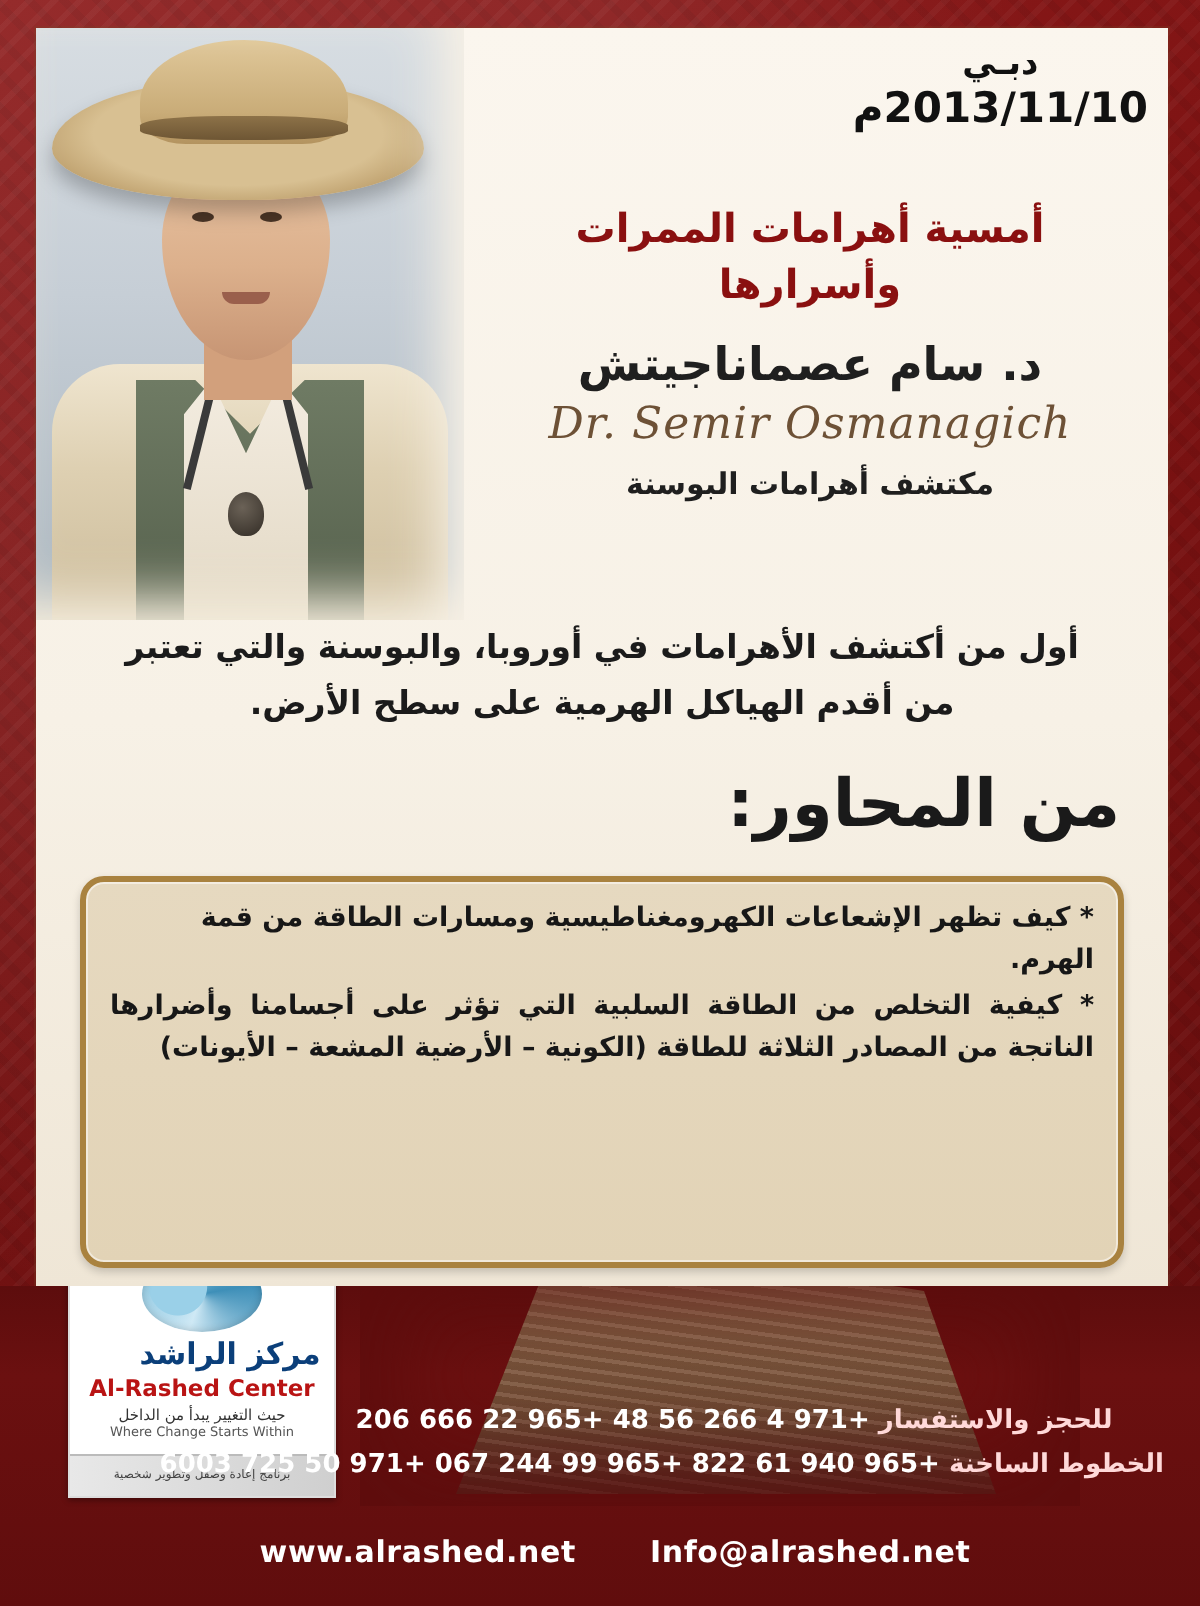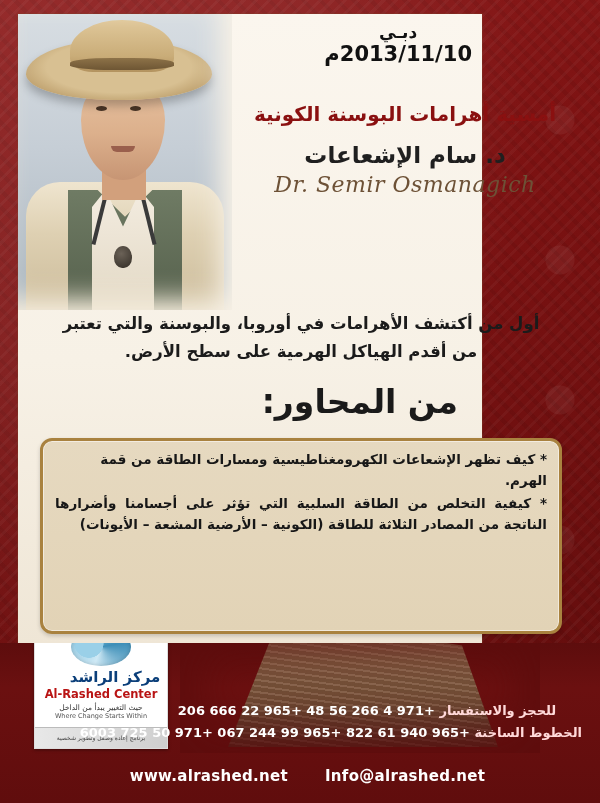--- a/index.html
+++ b/index.html
@@ -30,21 +30,21 @@
       radial-gradient(circle at 40px 540px, rgba(255,255,255,.05) 0 14px, rgba(0,0,0,0) 15px),
       radial-gradient(circle at 560px 120px, rgba(255,255,255,.05) 0 14px, rgba(0,0,0,0) 15px),
       radial-gradient(circle at 560px 260px, rgba(255,255,255,.05) 0 14px, rgba(0,0,0,0) 15px),
       radial-gradient(circle at 560px 400px, rgba(255,255,255,.05) 0 14px, rgba(0,0,0,0) 15px),
       radial-gradient(circle at 560px 540px, rgba(255,255,255,.05) 0 14px, rgba(0,0,0,0) 15px);
     pointer-events:none;
   }
 
   
   #card{
-    position:absolute;left:18px;top:14px;width:464px;height:630px;
+    position:absolute;left:18px;top:14px;width:566px;height:630px;
     background:linear-gradient(180deg,#fbf6ee 0%, #f7f1e6 55%, #efe6d6 100%);
     box-shadow:0 0 0 1px rgba(120,70,40,.25);
   }
 
   
   #photo{
     position:absolute;left:0;top:0;width:214px;height:296px;
     overflow:hidden;
     background:linear-gradient(180deg,#cfd6dc 0%,#b9c3cb 40%,#9aa7b2 100%);
   }
@@ -233,23 +233,24 @@
       <div class="hatband"></div>
       <div class="photofade"></div>
     </div>
 
     <div id="datebox">
       <div class="d1">دبـي</div>
       <div class="d2">2013/11/10م</div>
     </div>
 
     <div id="head">
-      <div id="title">أمسية أهرامات البوسنة الكونية</div>
-      <div id="nameAr">د. سام الإشعاعات</div>
+      <div id="title">أمسية أهرامات الممرات وأسرارها</div>
+      <div id="nameAr">د. سام عصماناجيتش</div>
       <div id="nameEn">Dr. Semir Osmanagich</div>
+      <div id="subtitle">مكتشف أهرامات البوسنة</div>
     </div>
 
     <div id="intro">أول من أكتشف الأهرامات في أوروبا، والبوسنة والتي تعتبر من أقدم الهياكل الهرمية على سطح الأرض.</div>
 
     <div id="axes">من المحاور:</div>
 
     <div id="pointsbox">
       <div class="point">* كيف تظهر الإشعاعات الكهرومغناطيسية ومسارات الطاقة من قمة الهرم.</div>
       <div class="point two-line">* كيفية التخلص من الطاقة السلبية التي تؤثر على أجسامنا وأضرارها الناتجة من المصادر الثلاثة للطاقة (الكونية – الأرضية المشعة – الأيونات)</div>
     </div>

